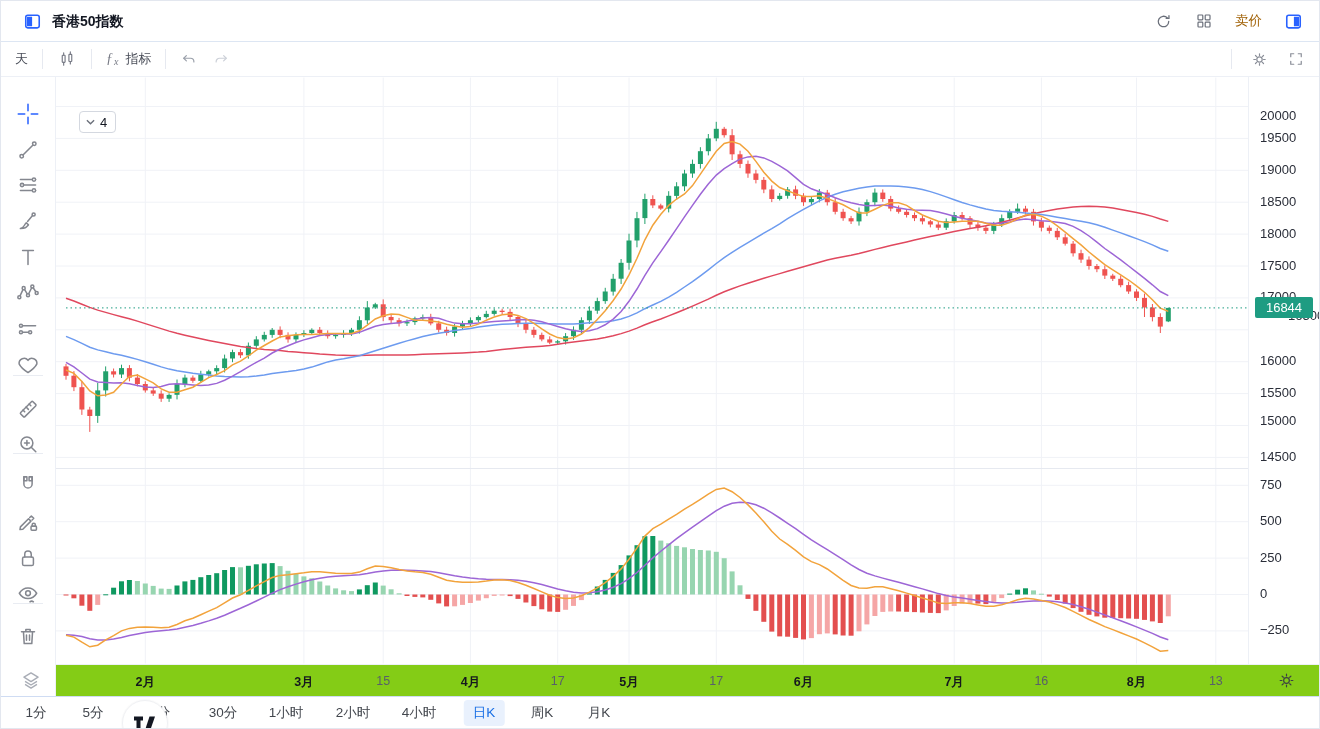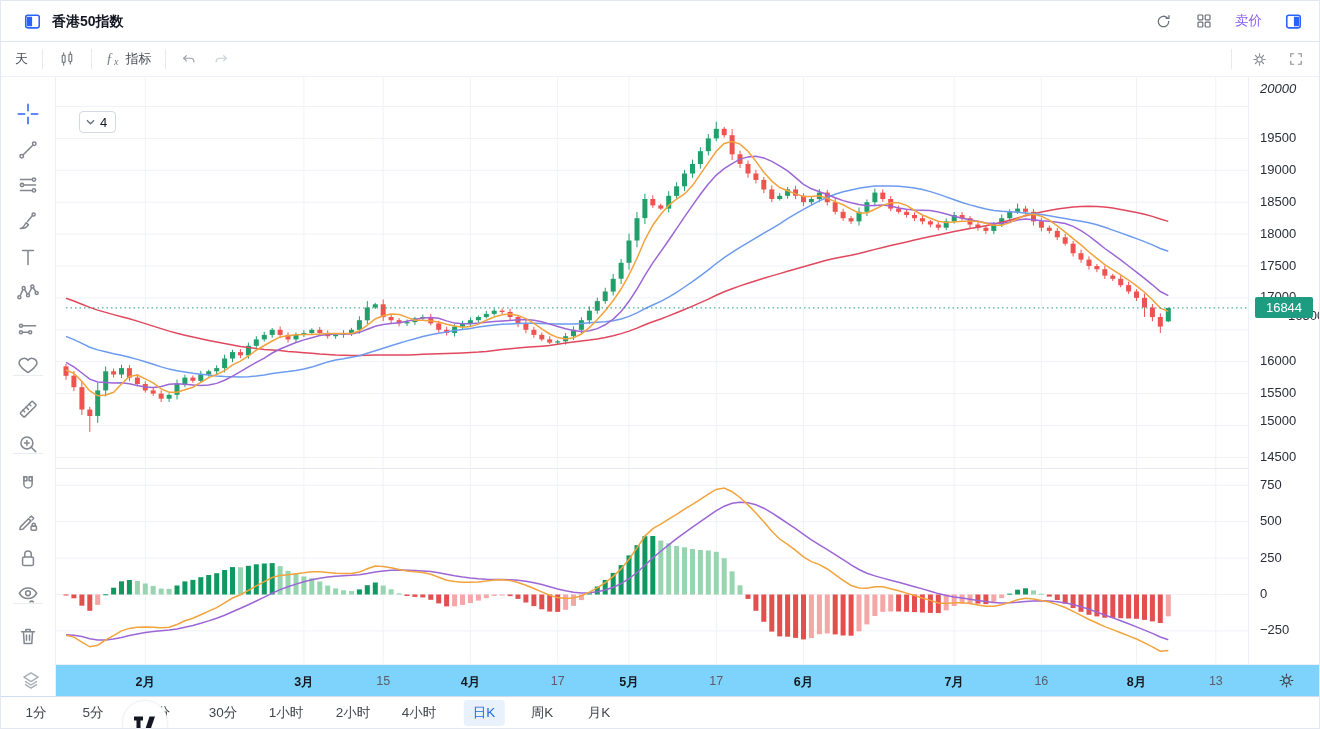--- a/index.html
+++ b/index.html
@@ -4,21 +4,21 @@
 <style>
   html,body{margin:0;padding:0;background:#fff;}
   body{width:1320px;height:729px;overflow:hidden;font-family:"Liberation Sans","DejaVu Sans",sans-serif;-webkit-font-smoothing:antialiased;}
   .window{position:relative;width:1320px;height:729px;box-sizing:border-box;border:1px solid #e3e7ef;background:#fff;overflow:hidden;}
   
   .hdr{position:absolute;left:0;top:0;width:100%;height:41px;box-sizing:border-box;border-bottom:1px solid #dde6f3;display:flex;align-items:center;justify-content:space-between;padding:0 16px 0 22px;background:#fff;}
   .hdr-left{display:flex;align-items:flex-end;gap:10px;}
   .hdr-title{font-size:14px;font-weight:bold;color:#131722;}
   .hdr-right{display:flex;align-items:center;gap:22px;}
   .icon-btn{display:flex;align-items:center;justify-content:center;cursor:pointer;background:none;border:none;padding:0;}
-  .sell-label{font-size:13.5px;color:#8b5cf6;cursor:pointer;}
+  .sell-label{font-size:13.5px;color:#a16207;cursor:pointer;}
   
   .tbar{position:absolute;left:0;top:41px;width:100%;height:35px;box-sizing:border-box;border-bottom:1px solid #edf0f6;display:flex;align-items:center;justify-content:space-between;padding:0 14px 0 14px;background:#fff;}
   .tbar-left{display:flex;align-items:center;gap:14px;}
   .tbar-right{display:flex;align-items:center;gap:18px;}
   .tb-txt{font-size:13px;color:#4a4e59;cursor:pointer;}
   .tb-sep{width:1px;height:20px;background:#e6e9f0;}
   .fx-wrap{display:flex;align-items:baseline;color:#787b86;cursor:pointer;gap:1px;}
   .fx-f{font-size:14px;font-style:italic;font-family:"Liberation Serif",serif;}
   .fx-x{font-size:10px;font-style:italic;font-family:"Liberation Serif",serif;position:relative;top:2px;}
   .ind-label{font-size:13px;color:#4a4e59;margin-left:6px;}
@@ -33,21 +33,21 @@
   .legend{position:absolute;left:65px;top:91px;font-size:13px;z-index:5;white-space:nowrap;}
   .legend .lab{color:#46555a;}
   .legend .val{color:#1e9c82;margin-right:7px;}
   .chip{position:absolute;left:78px;top:110px;height:22px;box-sizing:border-box;border:1px solid #d4d8e0;border-radius:4px;display:flex;align-items:center;gap:5px;padding:0 8px 0 6px;font-size:13px;color:#131722;background:#fff;cursor:pointer;z-index:5;}
   .tv-logo{position:absolute;left:66px;top:623px;width:44px;height:44px;border-radius:50%;background:#fff;border:1px solid #f0f1f4;box-shadow:0 0 0 1px rgba(0,0,0,0.02);display:flex;align-items:center;justify-content:center;z-index:4;cursor:pointer;}
   
   .paxis{position:absolute;left:1247px;top:76px;width:73px;height:587px;box-sizing:border-box;border-left:1px solid #edf0f6;cursor:ns-resize;background:#fff;}
   .paxis .tick{position:absolute;left:11px;font-size:13px;color:#2a2e39;line-height:16px;}
   .ptag{position:absolute;left:6px;width:58px;height:21px;border-radius:2px;color:#fff;font-size:13px;display:flex;align-items:center;justify-content:center;z-index:6;}
   
-  .xaxis{position:absolute;left:55px;top:663px;width:1265px;height:32px;box-sizing:border-box;border-top:1px solid #edf0f6;cursor:ew-resize;background:#7dd3fc;}
+  .xaxis{position:absolute;left:55px;top:663px;width:1265px;height:32px;box-sizing:border-box;border-top:1px solid #edf0f6;cursor:ew-resize;background:#84cc16;}
   .xaxis .xt{position:absolute;top:9px;width:48px;text-align:center;font-size:12.5px;color:#596069;}
   .xaxis .xt.b{font-weight:bold;color:#15181e;}
   .corner-cube{position:absolute;left:17px;top:667px;width:26px;height:26px;cursor:pointer;}
   .sun{position:absolute;left:1276px;top:670px;width:19px;height:19px;cursor:pointer;}
   
   .tabs{position:absolute;left:0;top:695px;width:100%;height:34px;box-sizing:border-box;border-top:1px solid #cfdcf3;border-bottom:2px solid #cfdcf3;background:#fff;}
   .tab{position:absolute;top:0;height:32px;display:flex;align-items:center;transform:translateX(-50%);font-size:13.5px;color:#42464d;cursor:pointer;}
   .tab .pill{padding:4px 9px;border-radius:4px;}
   .tab.active .pill{background:#e9f1fd;color:#176ee5;}
   svg{display:block;}
@@ -734,21 +734,21 @@
 
   <div class="chip">
     <svg width="9" height="6" viewBox="0 0 10 6" fill="none" stroke="#6a6f7a" stroke-width="1.5">
         <path d="M1 1l4 4 4-4"></path>
       </svg>
     <span>4</span>
   </div>
 
   <div class="paxis" id="paxis">
     <div class="ptag" id="ptag" style="top: 219.853px; background: rgb(30, 156, 130);">16844</div>
-  <div class="tick" style="top: 4px; font-style: italic;">20000</div>
+  <div class="tick" style="top: 31px;">20000</div>
       <div class="tick" style="top: 52.9px;">19500</div>
       <div class="tick" style="top: 84.8px;">19000</div>
       <div class="tick" style="top: 116.7px;">18500</div>
       <div class="tick" style="top: 148.6px;">18000</div>
       <div class="tick" style="top: 180.5px;">17500</div>
       <div class="tick" style="top: 212.4px;">17000</div>
       <div class="tick" style="top: 231px; margin-left: 28px;">16500</div>
       <div class="tick" style="top: 276.2px;">16000</div>
       <div class="tick" style="top: 308.1px;">15500</div>
       <div class="tick" style="top: 336px;">15000</div>

